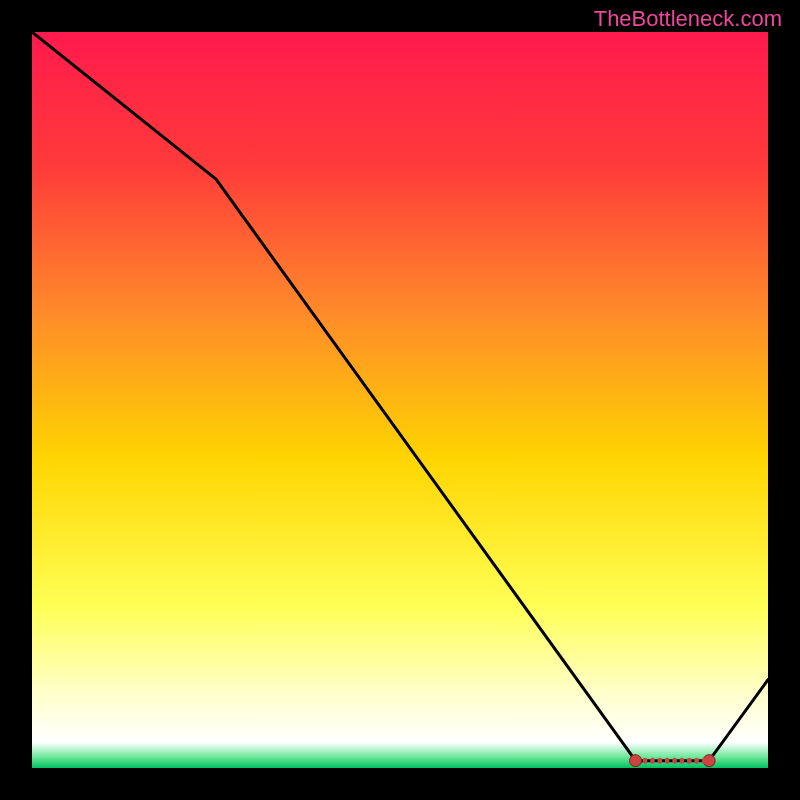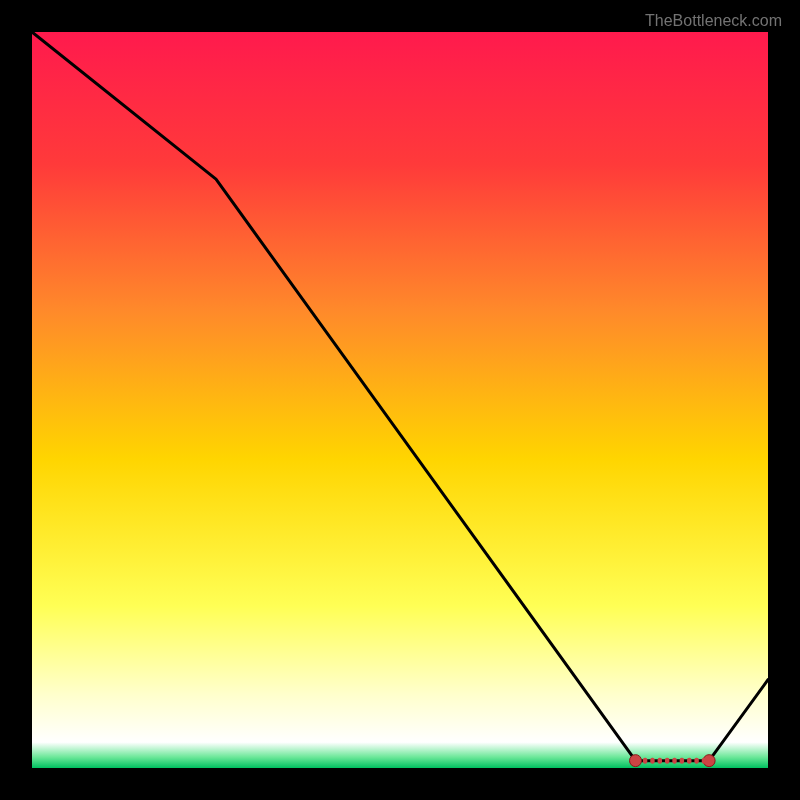--- a/index.html
+++ b/index.html
@@ -6,24 +6,24 @@
     margin: 0;
     padding: 0;
     width: 800px;
     height: 800px;
     background: #000;
     font-family: Arial, sans-serif;
     position: relative;
   }
   .watermark {
     position: absolute;
-    top: 12px;
+    top: 6px;
     right: 18px;
-    color: #737373;
-    font-size: 16px;
+    color: #ec4899;
+    font-size: 22px;
     z-index: 10;
   }
   .plot-area {
     position: absolute;
     left: 32px;
     top: 32px;
     width: 736px;
     height: 736px;
     overflow: hidden;
   }

